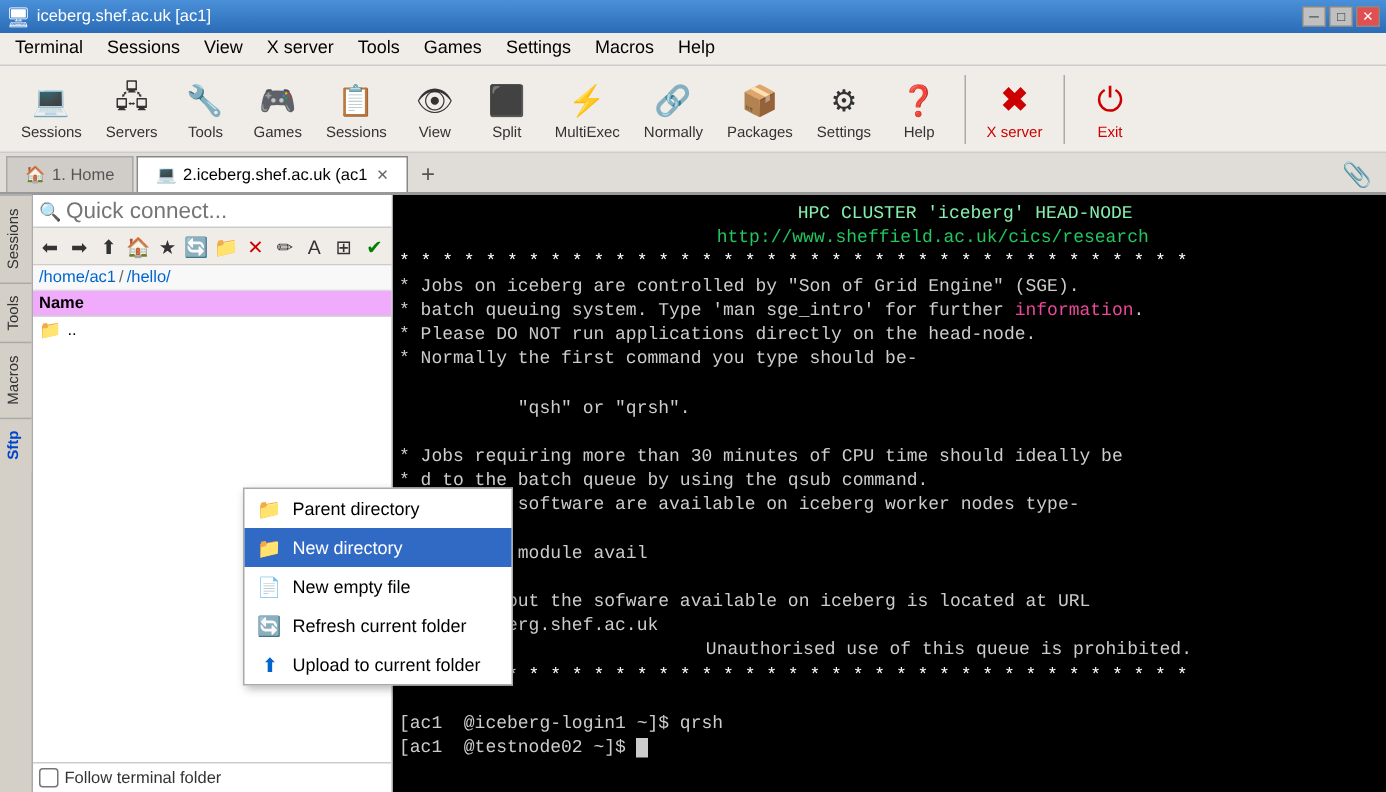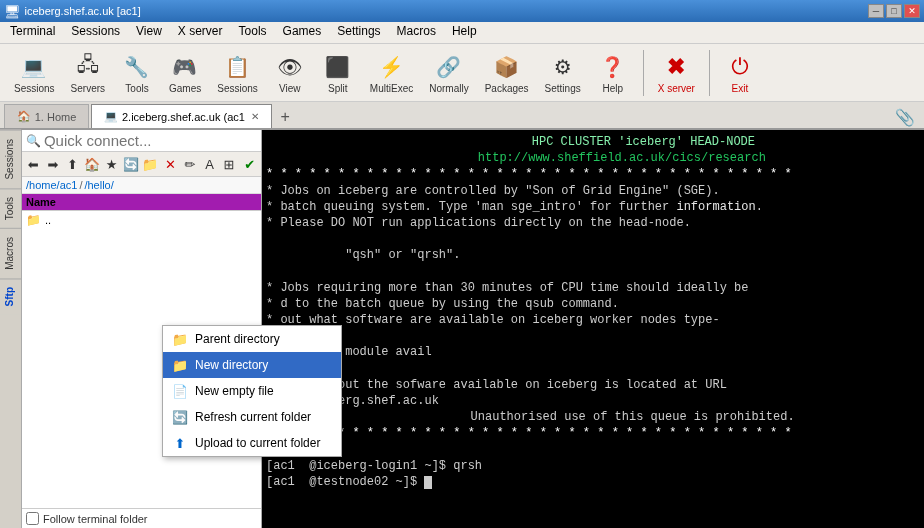--- a/index.html
+++ b/index.html
@@ -136,21 +136,21 @@
       background: #f8f8f8;
       padding: 2px 4px;
       border-bottom: 1px solid #ddd;
       display: flex;
       align-items: center;
       font-size: 11px;
       gap: 2px;
     }
     .breadcrumb-item { color: #0066cc; cursor: pointer; }
     #file-header {
-      background: #a21caf;
+      background: #f0abfc;
       display: flex;
       padding: 2px 4px;
       border-bottom: 1px solid #ccc;
       font-size: 11px;
       font-weight: bold;
     }
     #file-list { flex: 1; overflow-y: auto; }
     .file-row {
       display: flex;
       align-items: center;
@@ -188,21 +188,21 @@
       background: #000;
       color: #ccc;
       font-family: 'Courier New', monospace;
       font-size: 12px;
       padding: 4px;
       overflow-y: auto;
       position: relative;
     }
     .term-line { line-height: 1.35; white-space: pre; }
     .term-highlight { color: #ff6666; }
-    .term-link { color: #e5e5e5; }
+    .term-link { color: #ec4899; }
     .term-cursor {
       display: inline-block;
       background: #ccc;
       width: 8px;
       height: 13px;
       vertical-align: text-bottom;
     }
 
     
     #follow-area {
@@ -392,20 +392,21 @@
     </div>
   </div>
 
   <div id="terminal-area">
     <div class="term-line" style="text-align:center; color:#86efac;">              HPC CLUSTER 'iceberg' HEAD-NODE</div>
     <div class="term-line" style="text-align:center; color:#22c55e;">        http://www.sheffield.ac.uk/cics/research</div>
     <div class="term-line" style="color:#fff;">* * * * * * * * * * * * * * * * * * * * * * * * * * * * * * * * * * * * *</div>
     <div class="term-line">* Jobs on iceberg are controlled by "Son of Grid Engine" (SGE).</div>
     <div class="term-line">* batch queuing system. Type 'man sge_intro' for further <span class="term-link">information</span>.</div>
     <div class="term-line">* Please DO NOT run applications directly on the head-node.</div>
+    <div class="term-line">* Normally the first command you type should be-</div>
     <div class="term-line">&nbsp;</div>
     <div class="term-line">           "qsh" or "qrsh".</div>
     <div class="term-line">&nbsp;</div>
     <div class="term-line">* Jobs requiring more than 30 minutes of CPU time should ideally be</div>
     <div class="term-line">* d to the batch queue by using the qsub command.</div>
     <div class="term-line">* out what software are available on iceberg worker nodes type-</div>
     <div class="term-line">&nbsp;</div>
     <div class="term-line">           module avail</div>
     <div class="term-line">&nbsp;</div>
     <div class="term-line">* ation about the sofware available on iceberg is located at URL</div>

